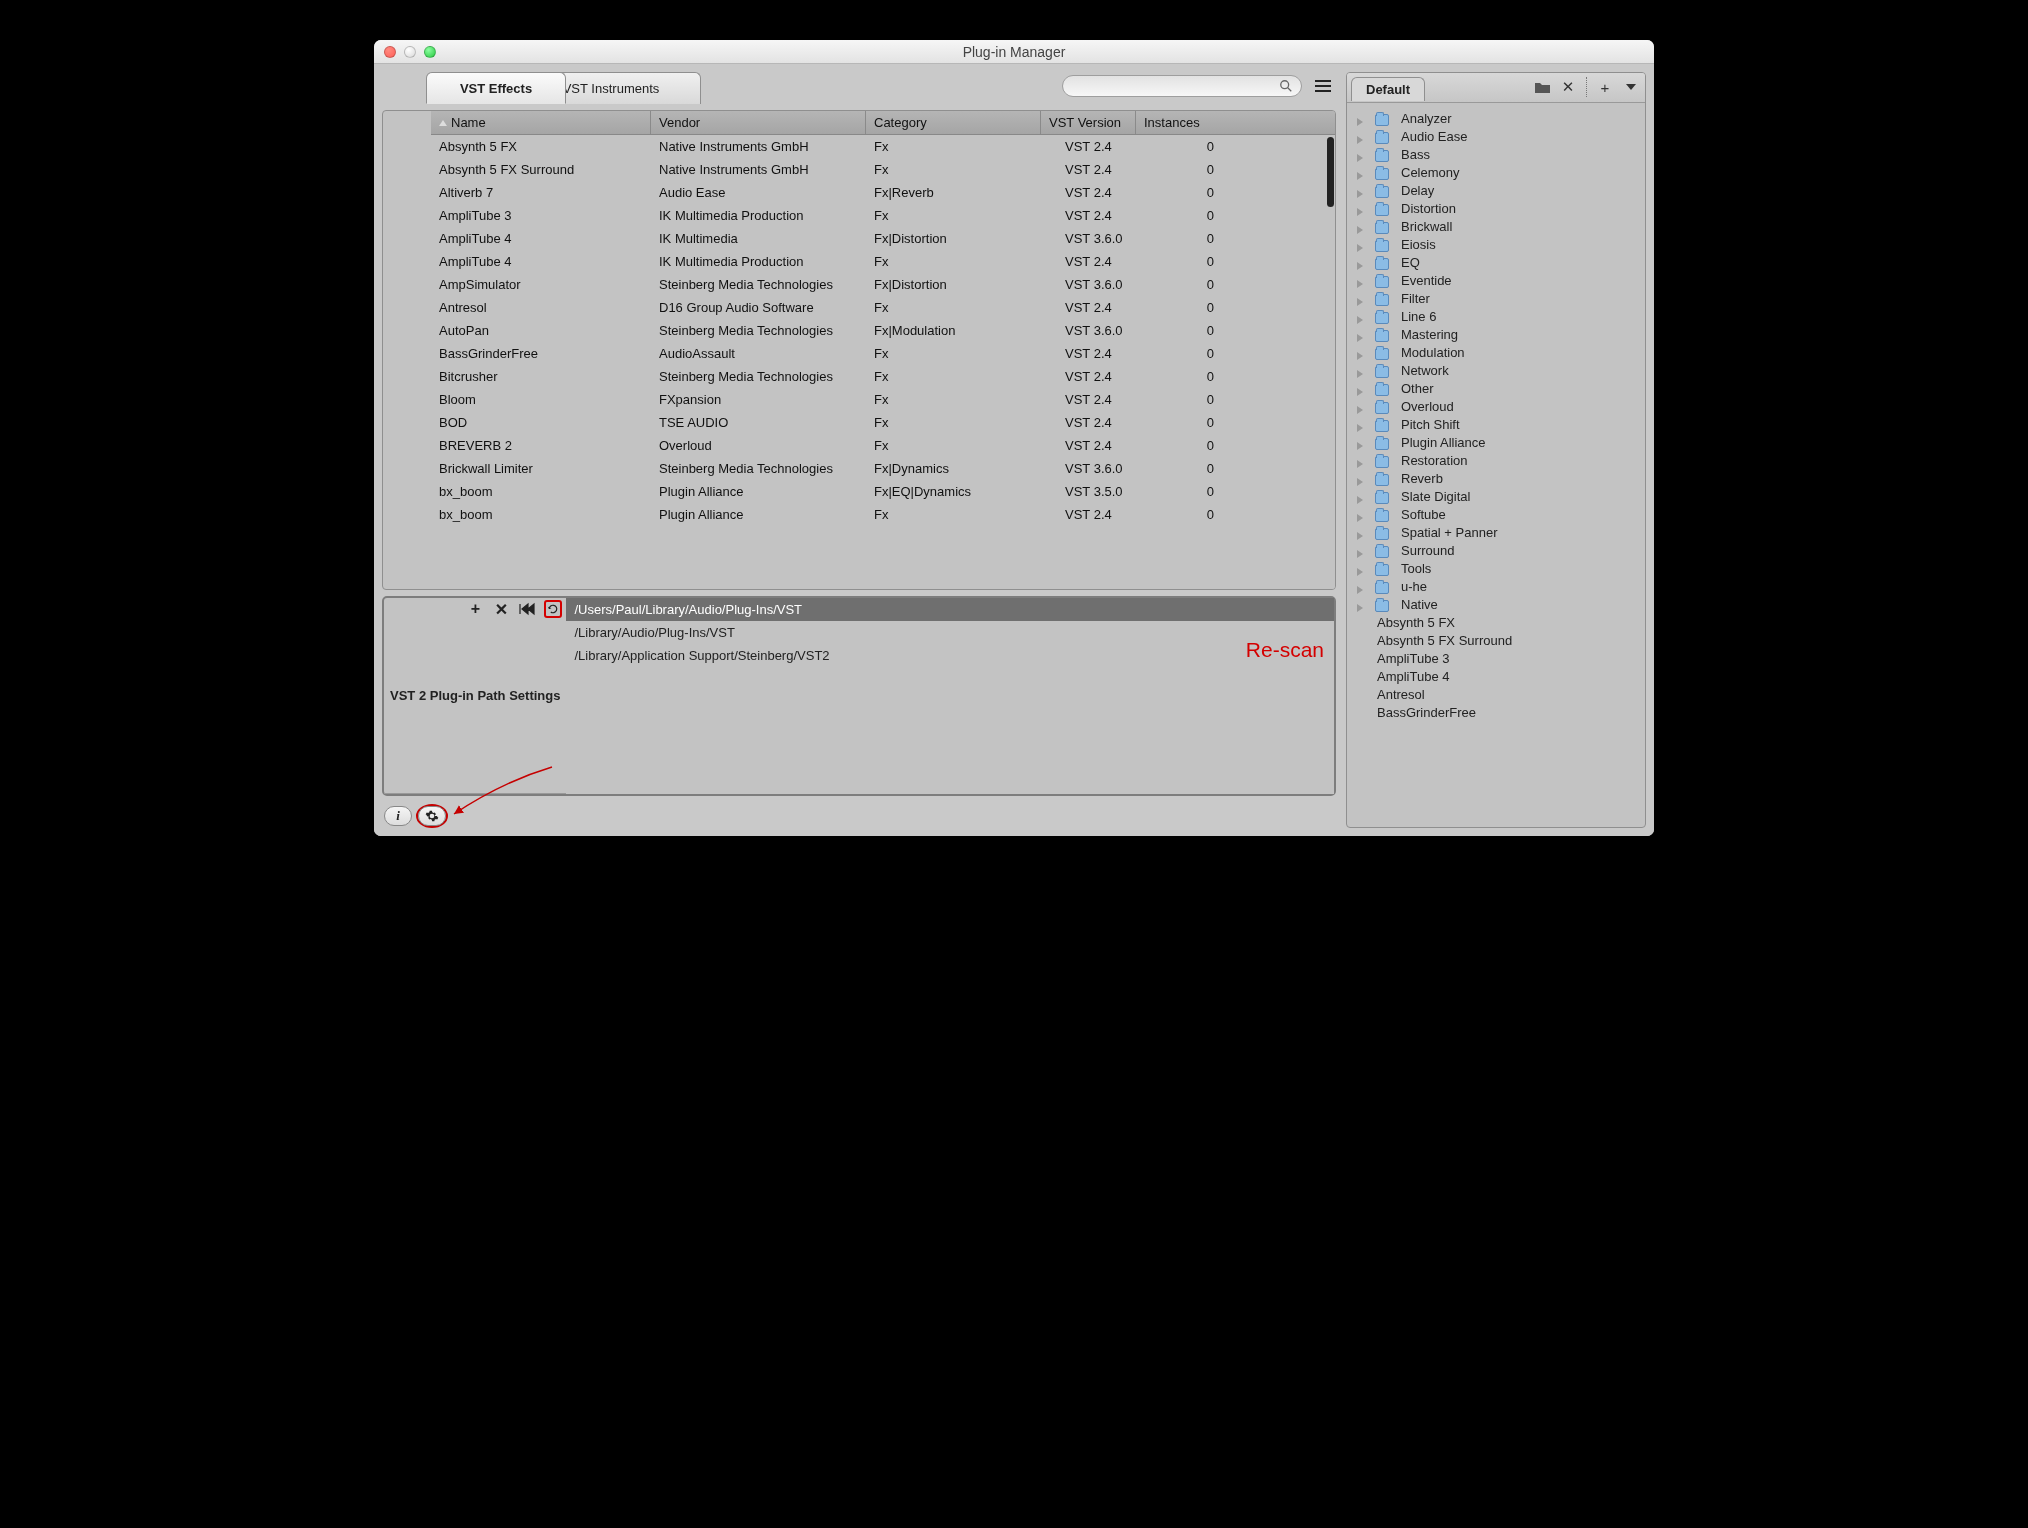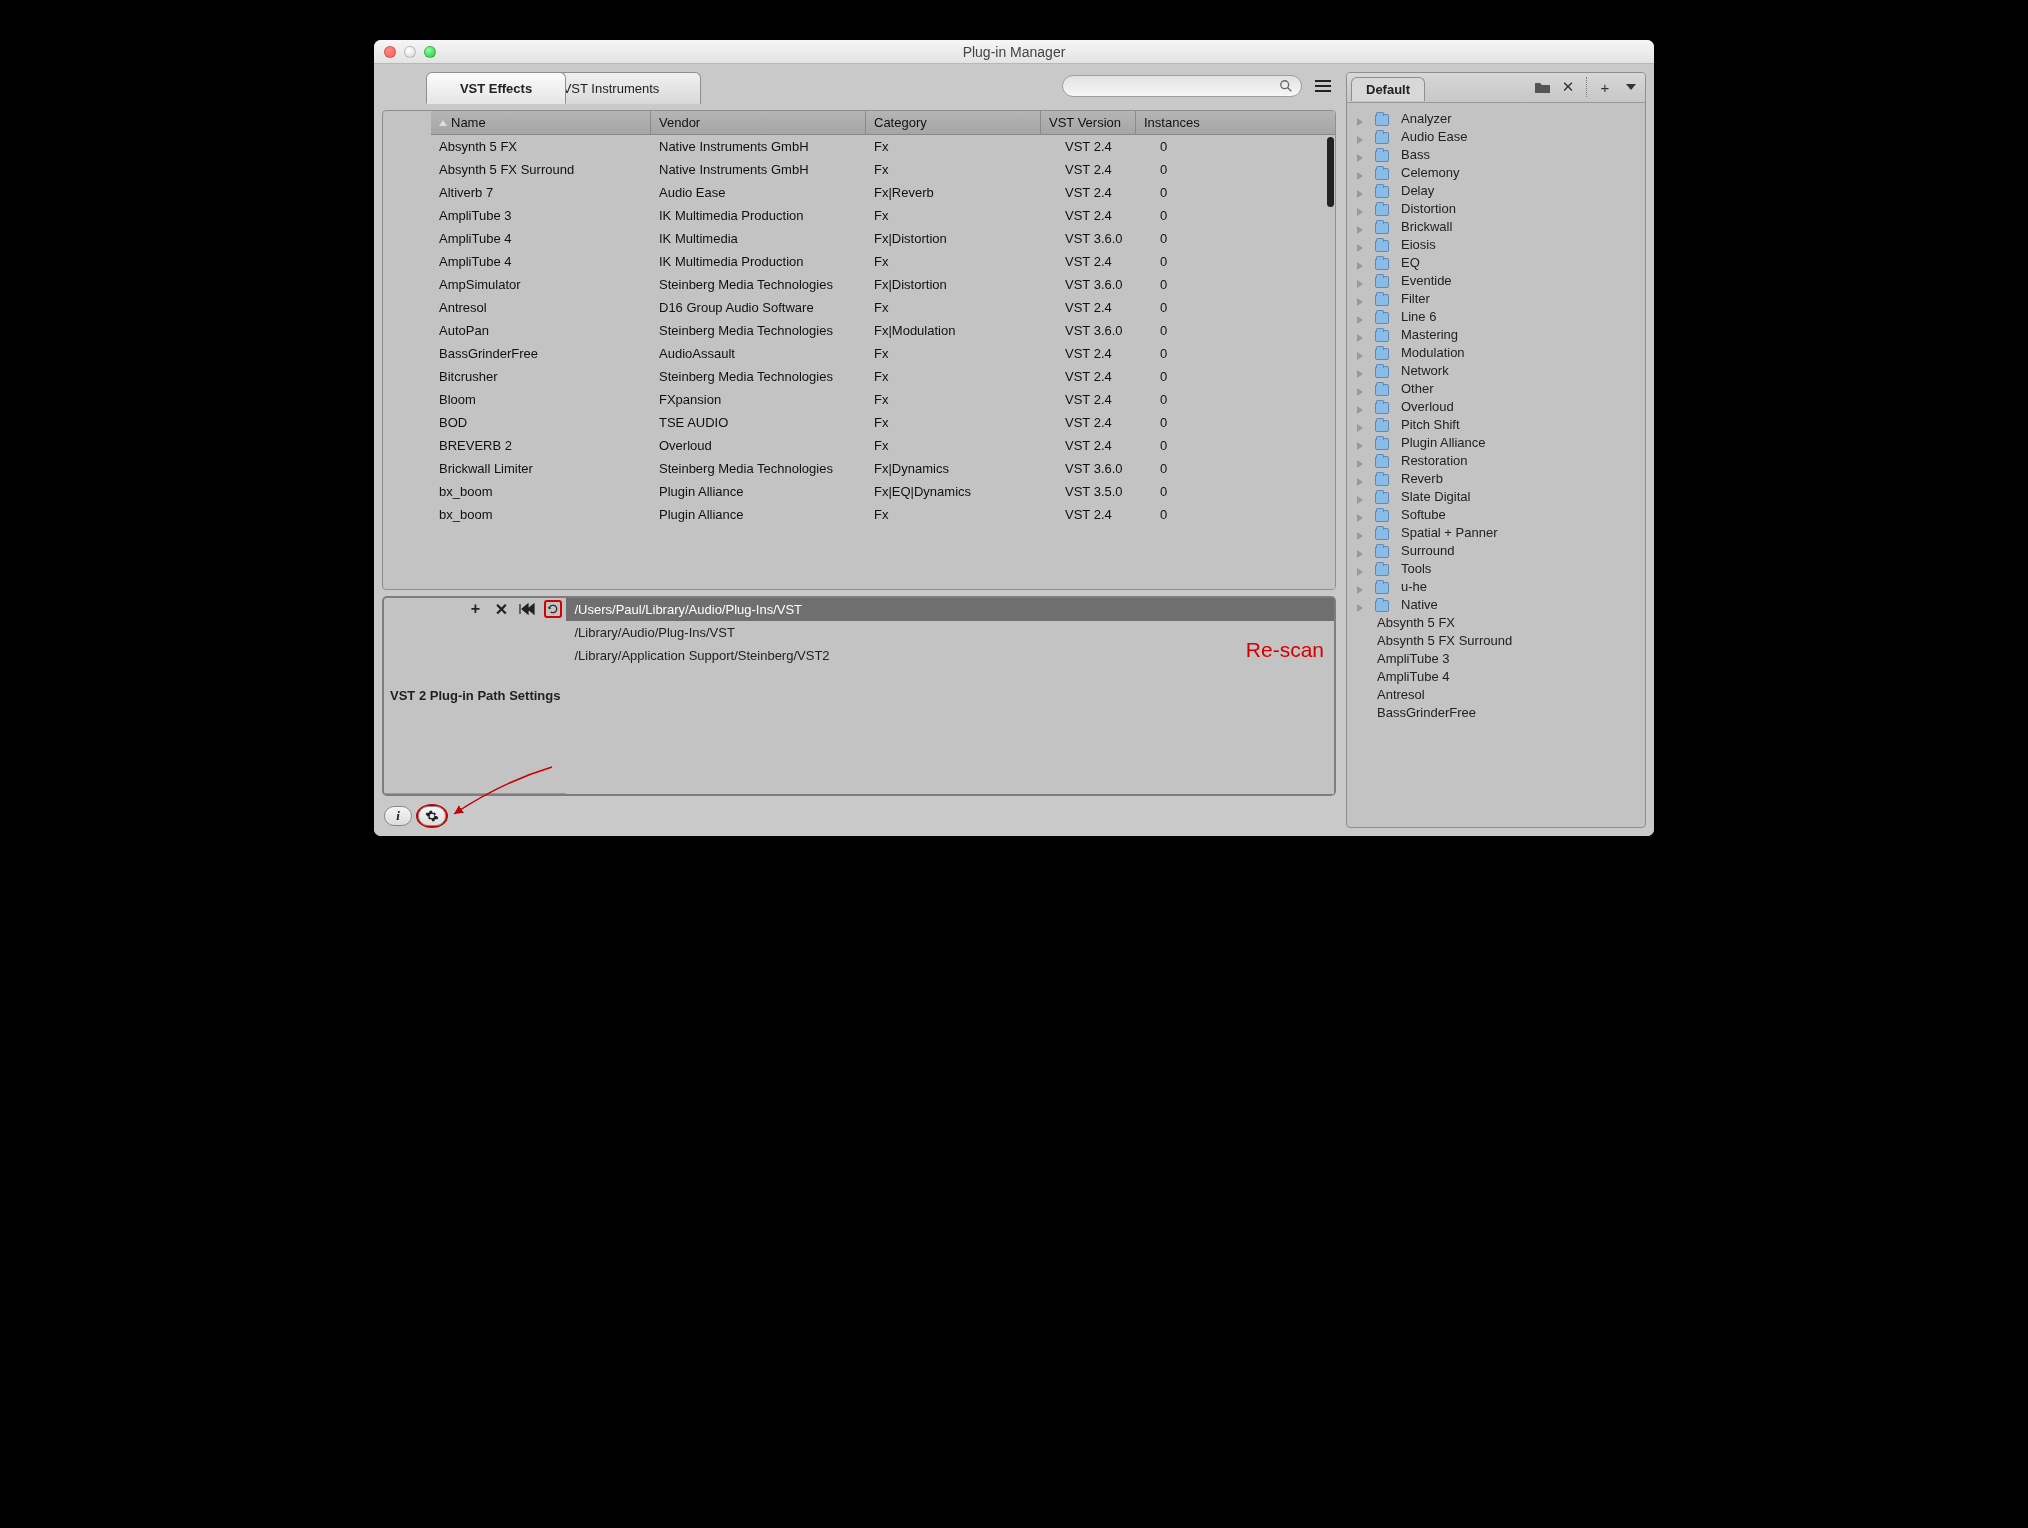--- a/index.html
+++ b/index.html
@@ -80,21 +80,21 @@
     border-radius:4px;
     overflow:hidden;
     display:flex;
     flex-direction:column;
     height: 480px;
     padding-left: 48px;
   }
   .thead { display:flex; background:linear-gradient(#b5b5b5,#a5a5a5); border-bottom:1px solid #888; }
   .th { padding:4px 8px; font-size:13px; color:#111; border-right:1px solid #8a8a8a; display:flex; align-items:center; gap:4px;}
   .th .sort { width:0; height:0; border-left:4px solid transparent; border-right:4px solid transparent; border-bottom:6px solid #ddd;}
-  .col-name{width:220px;} .col-vendor{width:215px;} .col-cat{width:175px;} .col-ver{width:95px;} .col-inst{width:70px;border-right:none;}
+  .col-name{width:220px;} .col-vendor{width:215px;} .col-cat{width:175px;} .col-ver{width:95px;} .col-inst{width:70px;border-right:none;text-align:right;}
   .tbody { overflow-y:auto; flex:1; background:#c3c3c3; position:relative;}
   .scrollthumb { position:absolute; right:1px; top:2px; width:7px; height:70px; background:#222; border-radius:4px;}
   .tr { display:flex; padding:3px 0;}
   .td { padding:1px 8px; font-size:13px; color:#111; }
   .td.col-name{width:220px;} .td.col-vendor{width:215px;} .td.col-cat{width:175px;} .td.col-ver{width:95px;margin-left:16px;} .td.col-inst{width:70px;}
   
   .path-panel {
     background:#c3c3c3;
     border:2px solid #7d7d7d;
     border-radius:5px;

